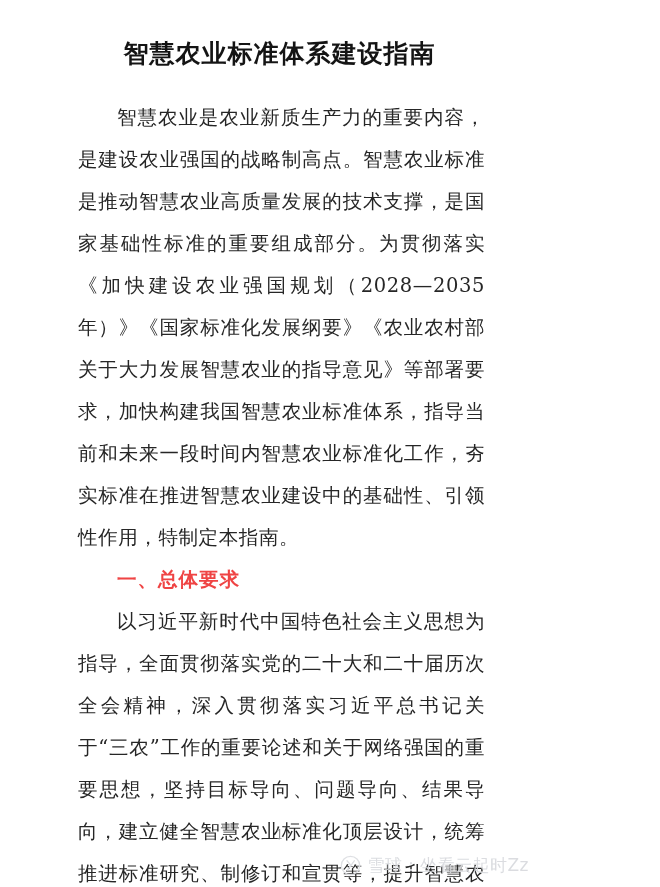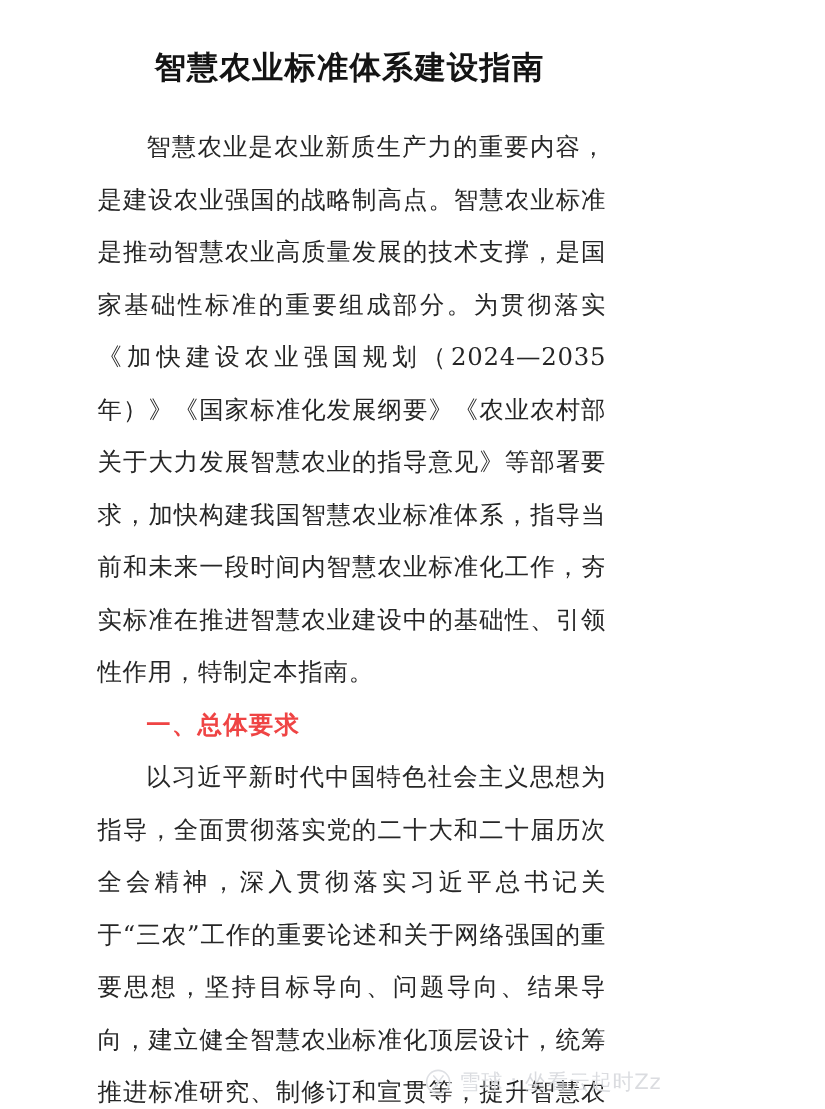--- a/index.html
+++ b/index.html
@@ -109,21 +109,21 @@
 </style>
 </head>
 <body>
 
 <div class="page">
 
   <h1 class="doc-title">智慧农业标准体系建设指南</h1>
 
   <div class="body-area">
 
-    <p class="para">智慧农业是农业新质生产力的重要内容，是建设农业强国的战略制高点。智慧农业标准是推动智慧农业高质量发展的技术支撑，是国家基础性标准的重要组成部分。为贯彻落实《加快建设农业强国规划（2024—2035 年）》《国家标准化发展纲要》《农业农村部关于大力发展智慧农业的指导意见》等部署要求，加快构建我国智慧农业标准体系，指导当前和未来一段时间内智慧农业标准化工作，夯实标准在推进智慧农业建设中的基础性、引领性作用，特制定本指南。</p>
+    <p class="para">智慧农业是农业新质生产力的重要内容，是建设农业强国的战略制高点。智慧农业标准是推动智慧农业高质量发展的技术支撑，是国家基础性标准的重要组成部分。为贯彻落实《加快建设农业强国规划（2028—2035 年）》《国家标准化发展纲要》《农业农村部关于大力发展智慧农业的指导意见》等部署要求，加快构建我国智慧农业标准体系，指导当前和未来一段时间内智慧农业标准化工作，夯实标准在推进智慧农业建设中的基础性、引领性作用，特制定本指南。</p>
 
     <h2 class="section-heading">一、总体要求</h2>
 
     <p class="para">以习近平新时代中国特色社会主义思想为指导，全面贯彻落实党的二十大和二十届历次全会精神，深入贯彻落实习近平总书记关于“三农”工作的重要论述和关于网络强国的重要思想，坚持目标导向、问题导向、结果导向，建立健全智慧农业标准化顶层设计，统筹推进标准研究、制修订和宣贯等，提升智慧农业标准适用性、创新性、引领性，为提升农业智能化水平提供支撑和引领。</p>
 
     <p class="para">
       <span>智慧农业是农业新质生产力的重要内容，要</span><span class="strong-run">坚持统筹推进、协作协同</span><span>，明确标准化工作总体思路、预期目标和重点任务，统筹标准资源、合作机制，充分发挥产学研推用各方的优势力量；</span>
     </p>
 
   </div>

